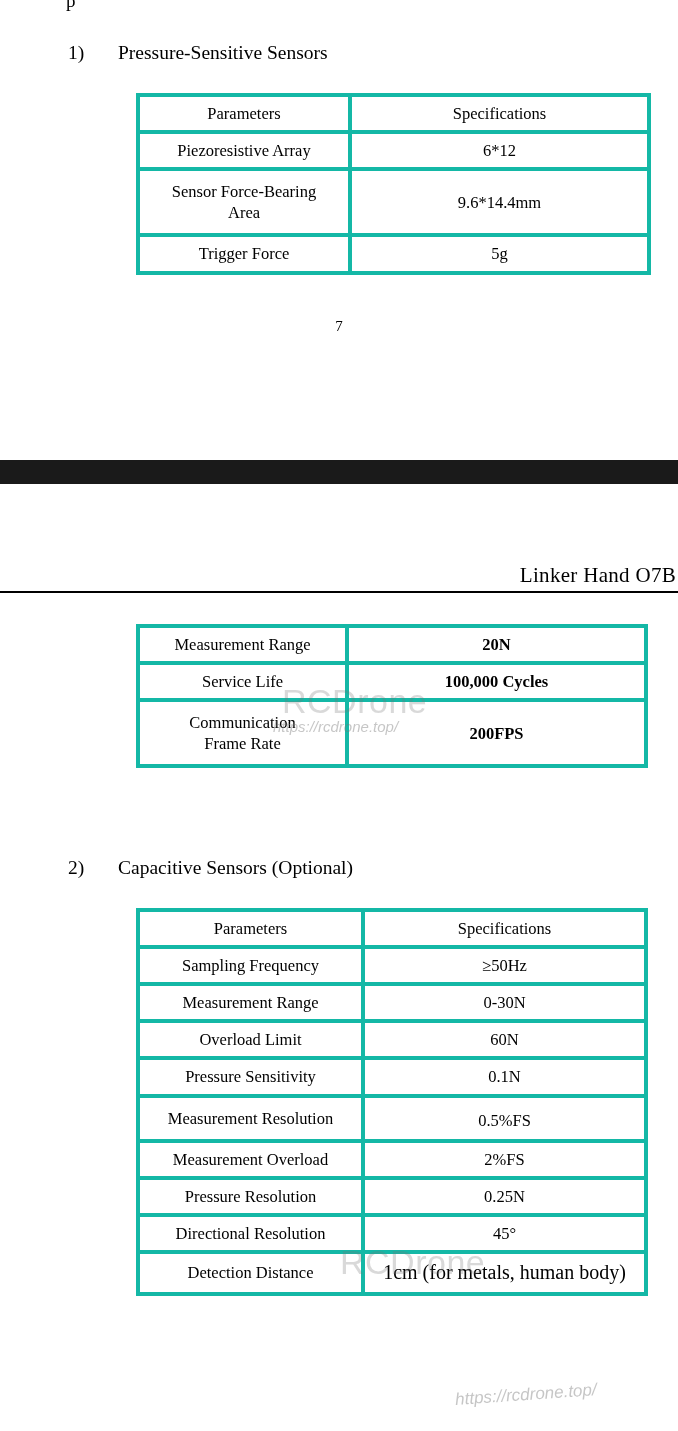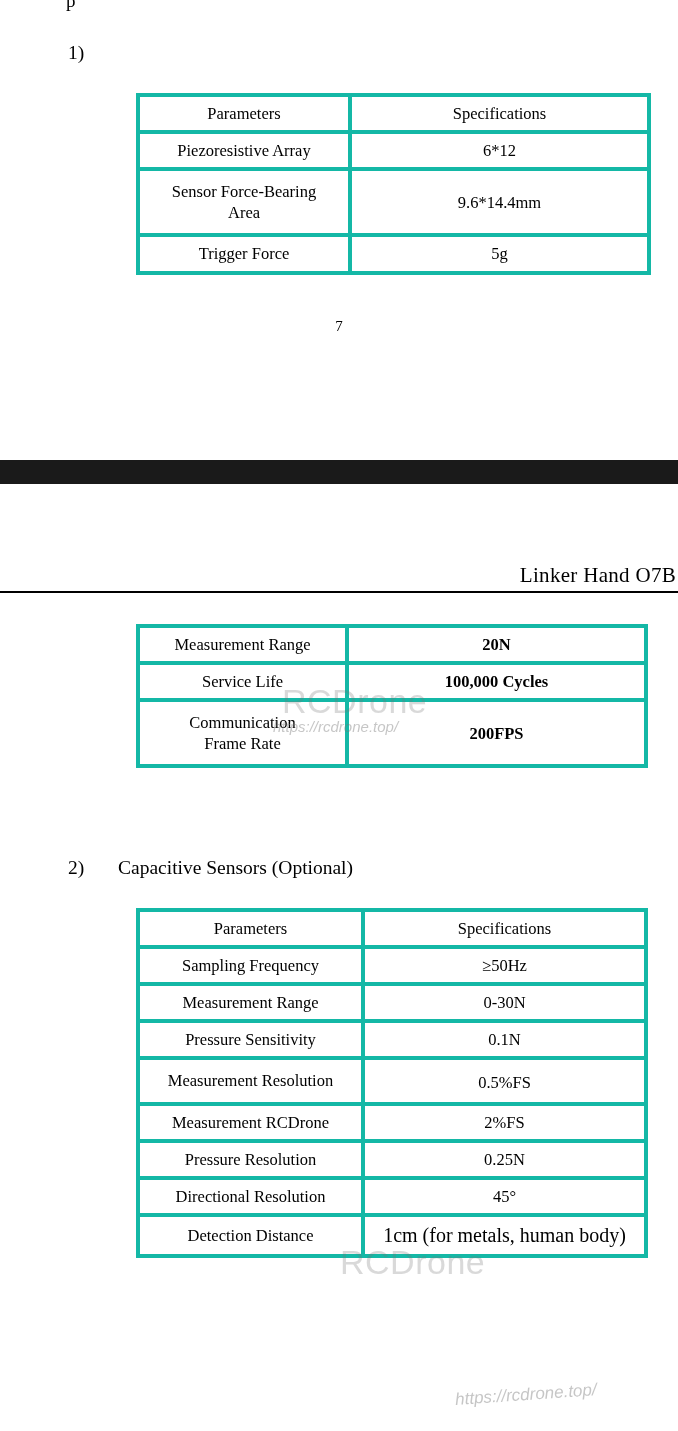--- a/index.html
+++ b/index.html
@@ -134,20 +134,21 @@
 </style>
 </head>
 <body>
 
 <div class="top-cut">
   <span class="top-cut-text">p</span>
 </div>
 
 <div class="section-heading" style="position:absolute; left:0; top:42px;">
   <span class="num">1)</span>
+  <span class="txt">Pressure-Sensitive Sensors</span>
 </div>
 
 <div class="tbl-wrap-1">
   <table class="spec">
     <tbody>
       <tr>
         <td class="colA">Parameters</td>
         <td class="colB">Specifications</td>
       </tr>
       <tr>
@@ -206,29 +207,33 @@
       </tr>
       <tr>
         <td class="colA">Sampling Frequency</td>
         <td class="colB">≥50Hz</td>
       </tr>
       <tr>
         <td class="colA">Measurement Range</td>
         <td class="colB">0-30N</td>
       </tr>
       <tr>
+        <td class="colA">Overload Limit</td>
+        <td class="colB">60N</td>
+      </tr>
+      <tr>
         <td class="colA">Pressure Sensitivity</td>
         <td class="colB">0.1N</td>
       </tr>
       <tr>
         <td class="colA" style="padding:10px 16px;">Measurement Resolution</td>
         <td class="colB" style="vertical-align:top; padding-top:12px;">0.5%FS</td>
       </tr>
       <tr>
-        <td class="colA">Measurement RCDrone</td>
+        <td class="colA">Measurement Overload</td>
         <td class="colB">2%FS</td>
       </tr>
       <tr>
         <td class="colA">Pressure Resolution</td>
         <td class="colB">0.25N</td>
       </tr>
       <tr>
         <td class="colA">Directional Resolution</td>
         <td class="colB">45°</td>
       </tr>

